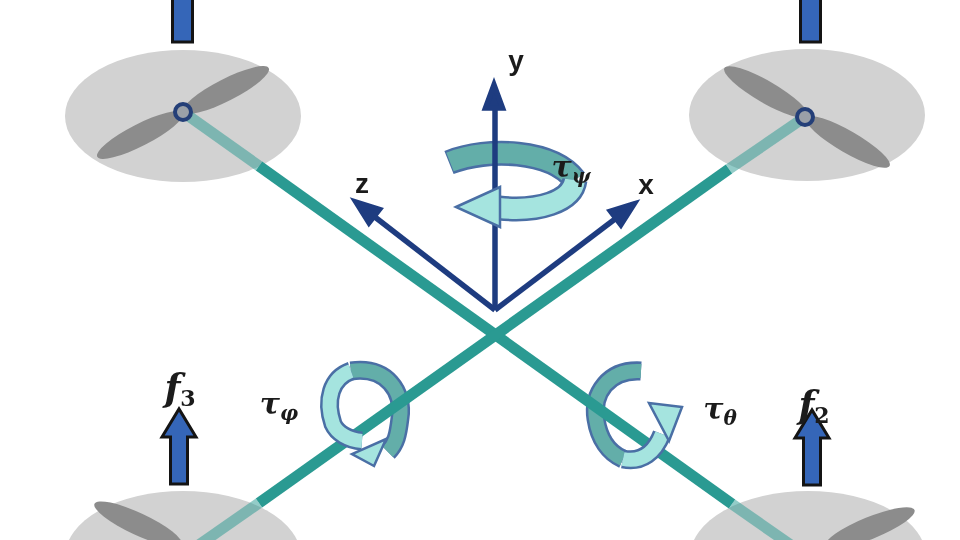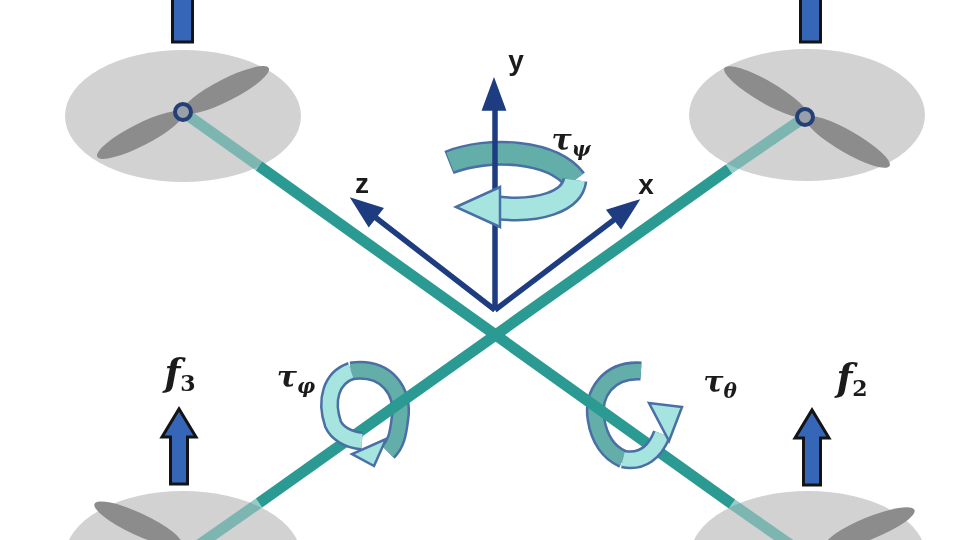--- a/index.html
+++ b/index.html
@@ -7,21 +7,21 @@
     width:960px;height:540px;position:relative;overflow:hidden;
     background:#ffffff;font-family:"Liberation Sans",sans-serif;
   }
   #stage{position:absolute;left:0;top:0;width:960px;height:540px;}
   svg{position:absolute;left:0;top:0;}
   .label{
     position:absolute;transform:translate(-50%,-50%);
     color:#1b1b1b;white-space:nowrap;line-height:1;z-index:5;
   }
   .axis-label{font-family:"Liberation Sans",sans-serif;font-weight:bold;font-size:28px;}
-  .math-label{font-family:"DejaVu Serif",serif;font-style:italic;}
+  .math-label{font-family:"DejaVu Serif",serif;font-style:italic;margin-top:27px;}
   .tau{font-size:30px;font-weight:600;font-style:italic;}
   .greek-sub{font-size:20px;font-weight:bold;font-style:italic;vertical-align:-0.28em;}
   .force-f{font-size:37px;font-weight:bold;font-style:italic;}
   .num-sub{font-size:22px;font-weight:bold;font-style:normal;vertical-align:-0.30em;}
 </style>
 </head>
 <body>
 
 <div id="stage">
 
@@ -103,21 +103,21 @@
     <polygon points="803.5,485 803.5,438 795,438 812,410 829,438 820.5,438 820.5,485"></polygon>
   </g>
 </svg>
 
 <div class="label axis-label" style="left:516px;top:61px">y</div>
 <div class="label axis-label" style="left:362px;top:184px">z</div>
 <div class="label axis-label" style="left:646px;top:185px">x</div>
 
 <div class="label math-label" style="left:571px;top:142px"><span class="tau">τ</span><sub class="greek-sub">ψ</sub></div>
 
-<div class="label math-label" style="left:296px;top:379px"><span class="tau">τ</span><sub class="greek-sub">φ</sub></div>
+<div class="label math-label" style="left:279px;top:379px"><span class="tau">τ</span><sub class="greek-sub">φ</sub></div>
 
 <div class="label math-label" style="left:720px;top:384px"><span class="tau">τ</span><sub class="greek-sub">θ</sub></div>
 
-<div class="label math-label" style="left:180px;top:374px"><span class="force-f">f</span><sub class="num-sub">3</sub></div>
+<div class="label math-label" style="left:180px;top:362px"><span class="force-f">f</span><sub class="num-sub">3</sub></div>
 
-<div class="label math-label" style="left:852px;top:379px"><span class="force-f">f</span><sub class="num-sub">2</sub></div>
+<div class="label math-label" style="left:814px;top:379px"><span class="force-f">f</span><sub class="num-sub">2</sub></div>
 
 </div>
 
 </body></html>

